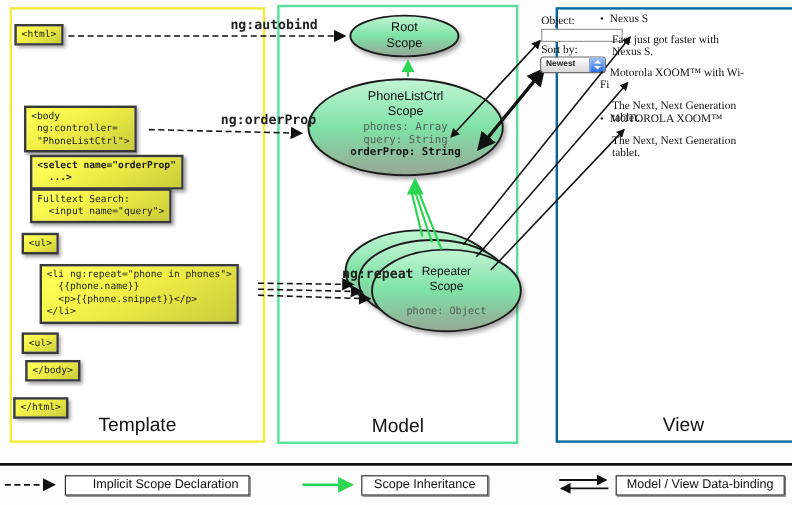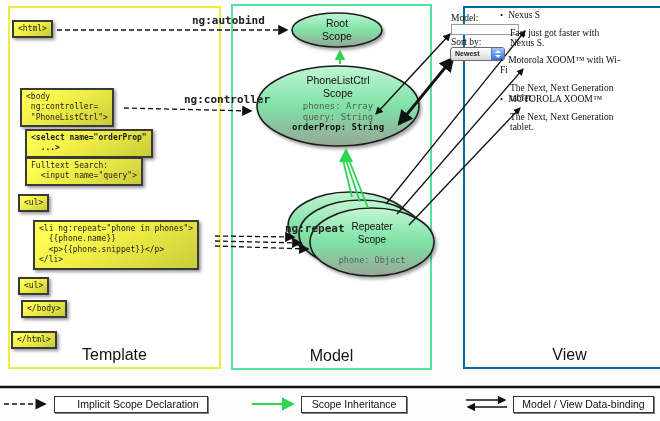--- a/index.html
+++ b/index.html
@@ -129,35 +129,35 @@
   <div class="codebox" style="left:18px;top:194px;">&lt;ul&gt;</div>
   <div class="codebox" style="left:33px;top:220px;">&lt;li ng:repeat="phone in phones"&gt;
   {{phone.name}}
   &lt;p&gt;{{phone.snippet}}&lt;/p&gt;
 &lt;/li&gt;</div>
   <div class="codebox" style="left:18px;top:277px;">&lt;ul&gt;</div>
   <div class="codebox" style="left:21px;top:300px;">&lt;/body&gt;</div>
   <div class="codebox" style="left:11px;top:331px;">&lt;/html&gt;</div>
 
   <div class="nglabel" style="left:144px;top:14px;">ng:autobind</div>
-  <div class="nglabel" style="left:136px;top:93px;">ng:controller</div>
+  <div class="nglabel" style="left:136px;top:93px;">ng:orderProp</div>
   <div class="nglabel" style="left:237px;top:222px;">ng:repeat</div>
 
   <div class="etext etitle" style="left:292px;top:17px;width:90px;">Root
 Scope</div>
   <div class="etext etitle" style="left:257px;top:74px;width:162px;">PhoneListCtrl
 Scope</div>
   <div class="etext eprops" style="left:257px;top:101px;width:162px;">phones: Array
 query: String</div>
   <div class="etext epropb" style="left:257px;top:122px;width:162px;">orderProp: String</div>
   <div class="etext etitle" style="left:312px;top:221px;width:120px;font-size:10px;">Repeater
 Scope</div>
   <div class="etext eprops" style="left:312px;top:255px;width:120px;font-size:8.5px;">phone: Object</div>
 
-  <div class="vlabel" style="left:451px;top:13px;">Model:</div>
+  <div class="vlabel" style="left:451px;top:13px;">Object:</div>
   <input class="vinput" type="text" value="" style="">
   <div class="vlabel" style="left:451px;top:37px;">Sort by:</div>
   <div class="vselect">
     <span class="vselect-text">Newest</span>
     <span class="vselect-btn">
       <span class="tri-up"></span>
         <span class="tri-down"></span>
     </span>
   </div>
 

